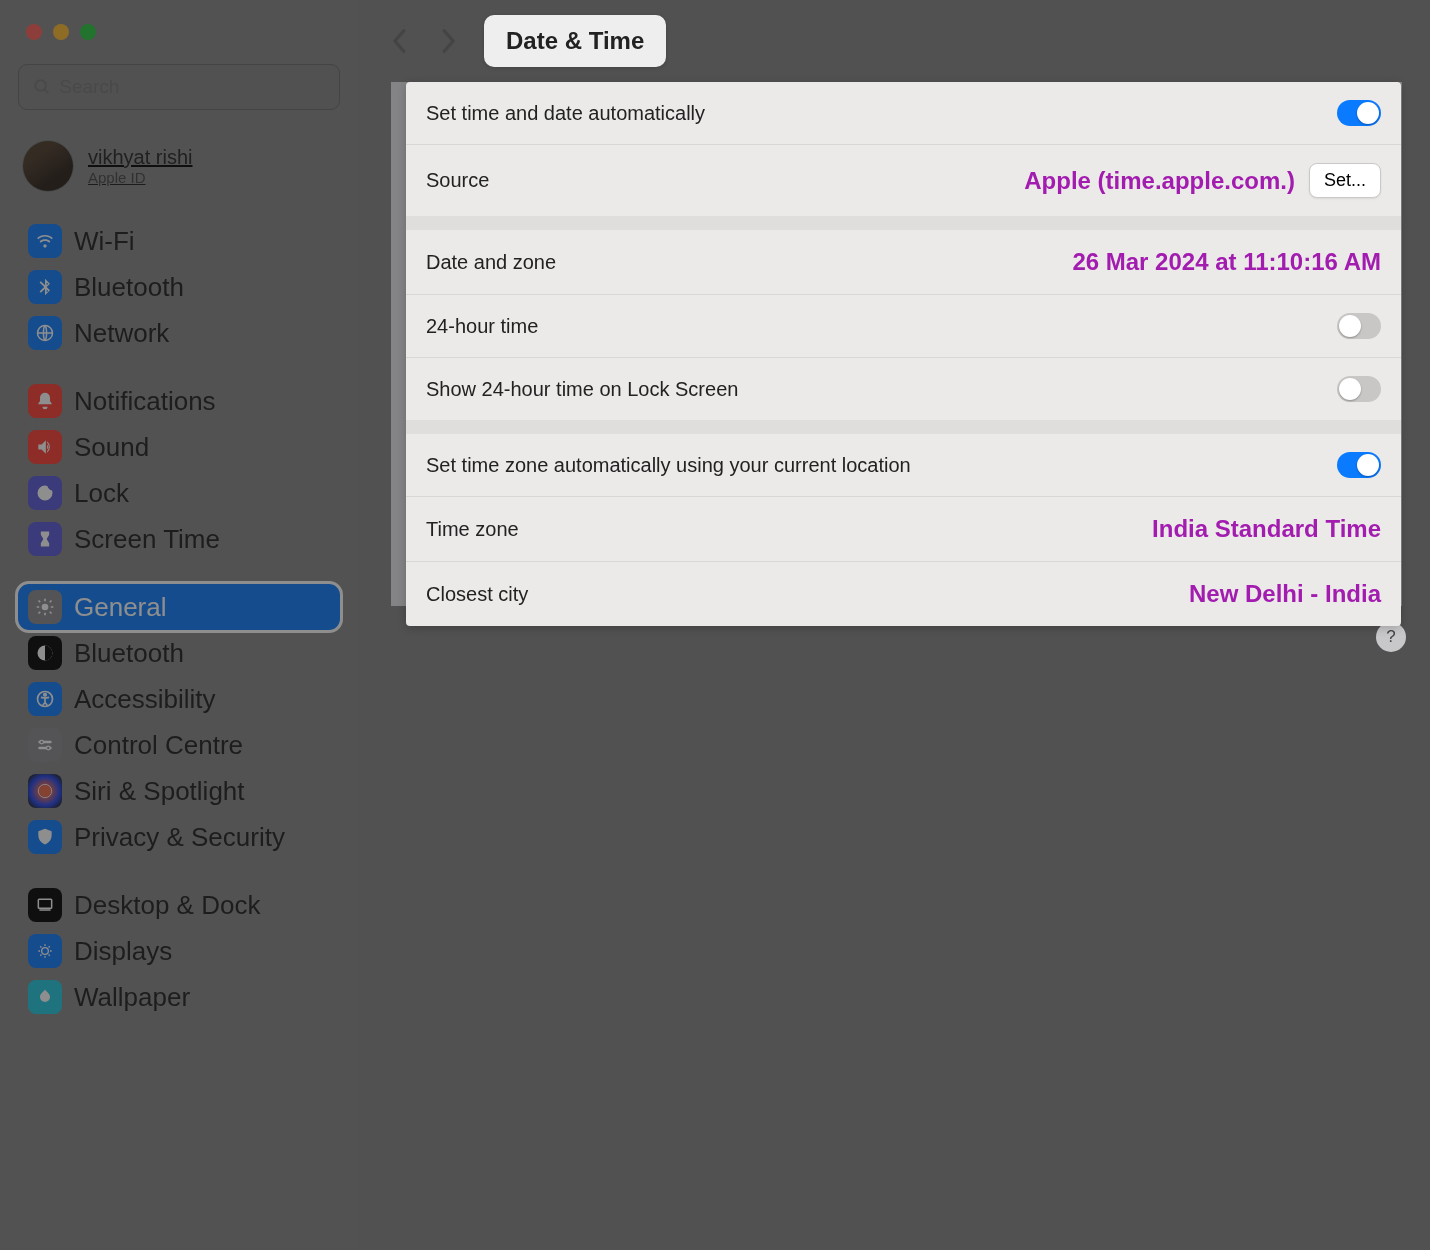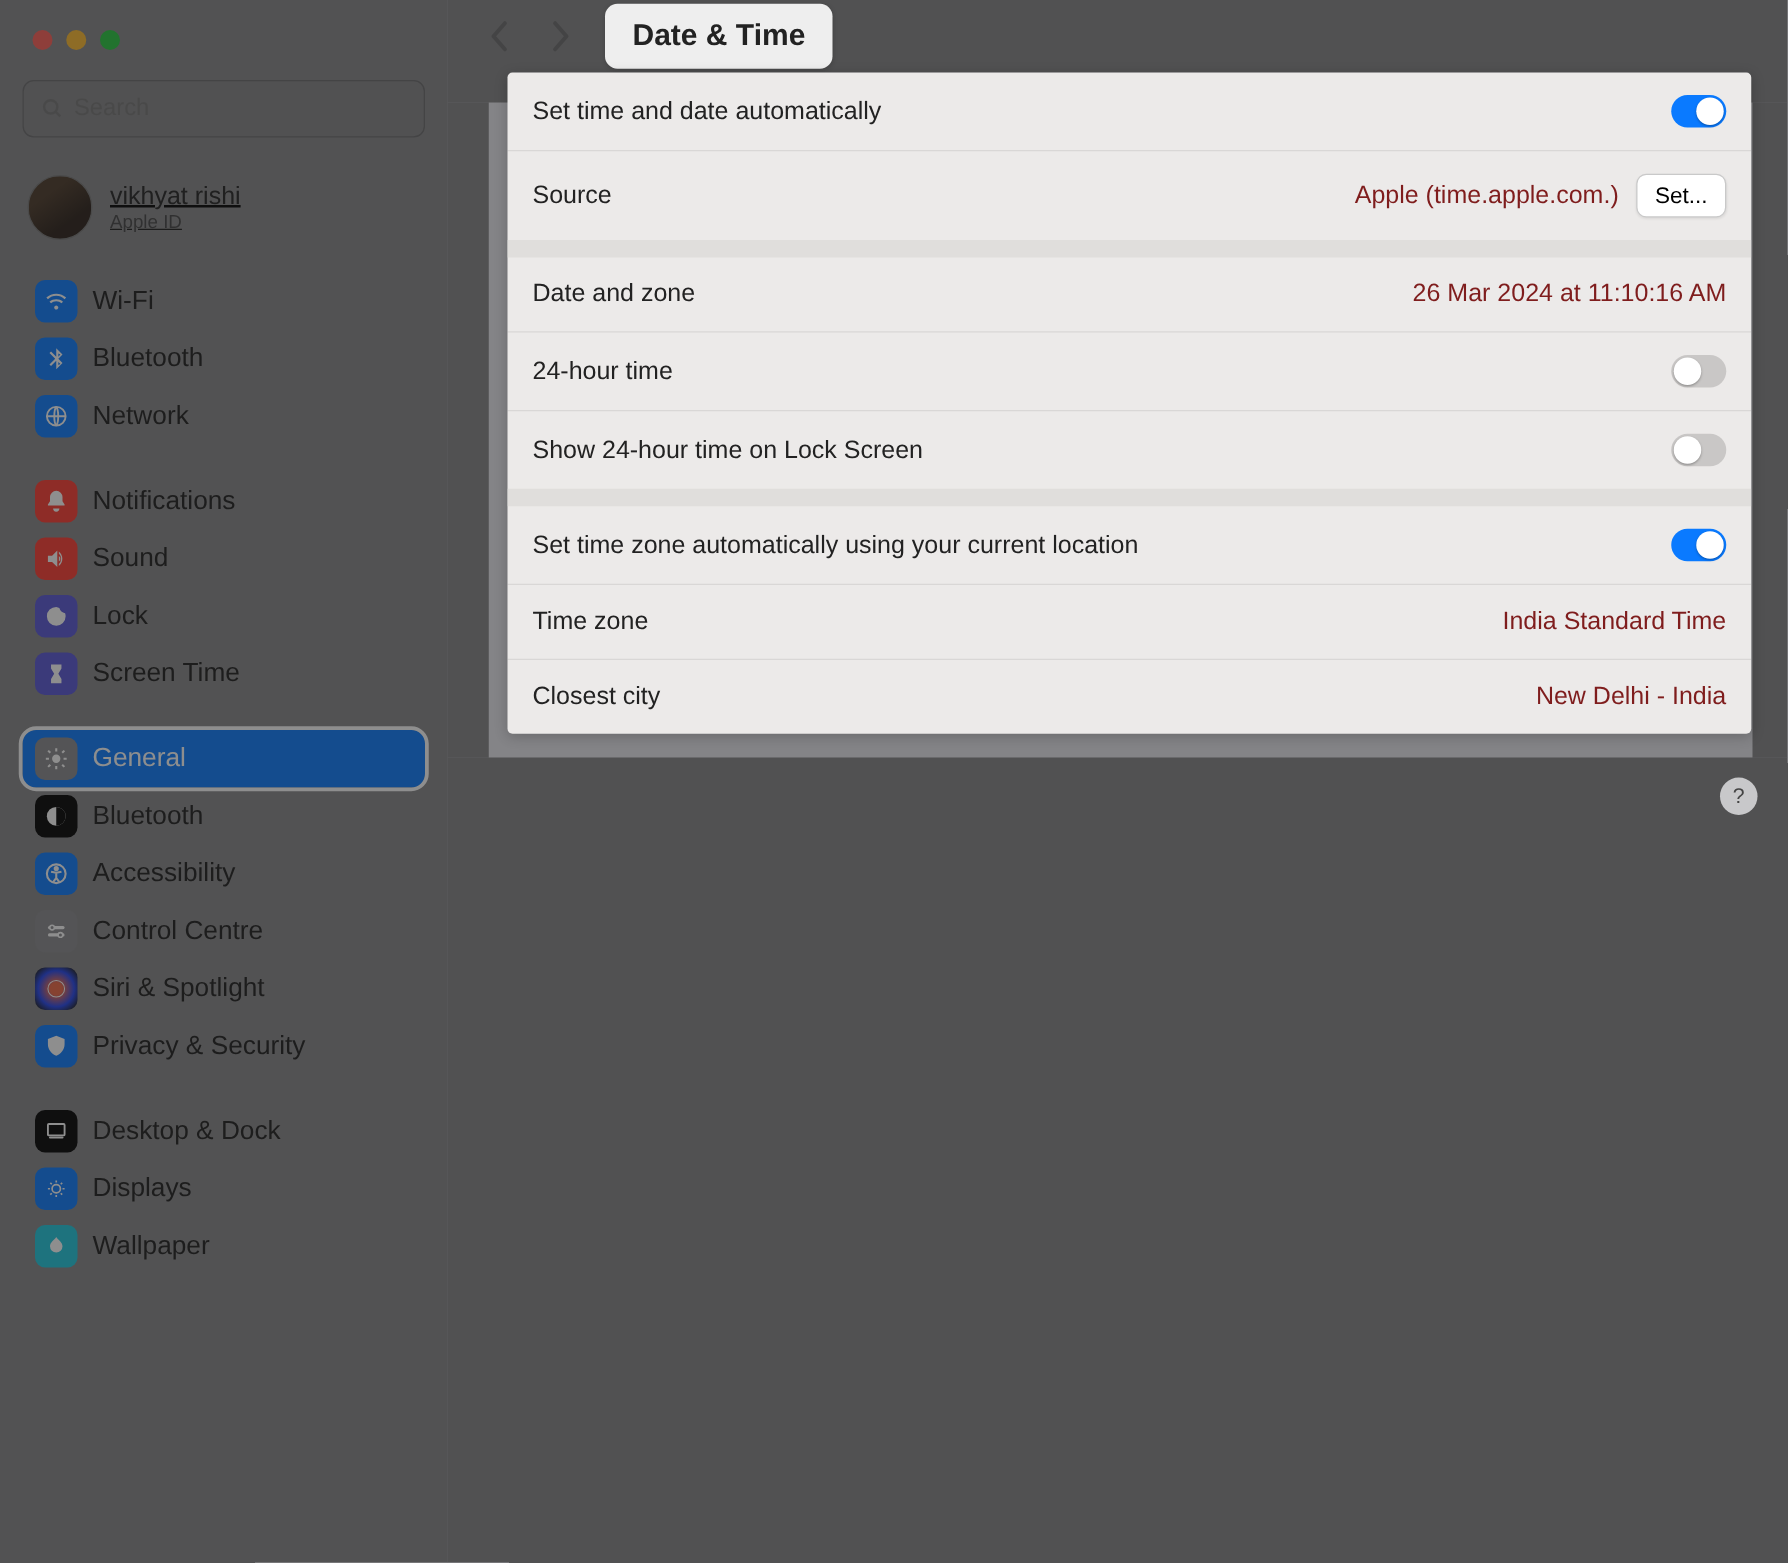--- a/index.html
+++ b/index.html
@@ -20,21 +20,21 @@
     .search-input { background: transparent; border: none; outline: none; font-size: 19px; color: #aaa; width: 100%; }
     
     .user-row { display: flex; align-items: center; gap: 14px; padding: 8px 22px 26px 22px; text-decoration: underline; }
     .avatar { width: 52px; height: 52px; border-radius: 50%; background: linear-gradient(145deg, #4a3828 30%, #2a1f18 70%); border: 1px solid #777; }
     .user-text { display: flex; flex-direction: column; }
     .user-name { font-size: 20px; color: #222; font-weight: 400; }
     .user-sub { font-size: 15px; color: #333; opacity: 0.8; }
     
     .nav-list { display: flex; flex-direction: column; padding: 0 18px; }
     .nav-group { margin-bottom: 22px; }
-    .nav-item { display: flex; align-items: center; gap: 12px; padding: 6px 10px; border-radius: 10px; font-size: 21px; color: #1c1c1c; cursor: default; min-height: 44px; }
+    .nav-item { display: flex; align-items: center; gap: 12px; padding: 6px 10px; border-radius: 10px; font-size: 26px; color: #1c1c1c; cursor: default; min-height: 44px; }
     
     .nav-icon { width: 34px; height: 34px; border-radius: 8px; display: flex; align-items: center; justify-content: center; flex-shrink: 0; }
     .nav-icon svg { width: 20px; height: 20px; }
     
     .ic-wifi { background: #0a7aff; }
     .ic-bt { background: #0a7aff; }
     .ic-net { background: #0a7aff; }
     .ic-notif { background: #ff3b30; }
     .ic-sound { background: #ff3b30; }
     .ic-focus { background: #5856d6; }
@@ -53,32 +53,32 @@
     .selected-highlight { position: absolute; inset: -3px; border: 3px solid #fff; border-radius: 14px; z-index: 10; pointer-events: none; }
     .nav-item.selected { background: #0a7aff; color: #fff; }
     .nav-item.selected .nav-icon svg { fill: #fff; stroke: #fff; }
     
     .main { flex: 1; background: #848487; display: flex; flex-direction: column; position: relative; }
     .main-dim { position: absolute; top: 0; left: 0; right: 0; height: 82px; background: rgba(30,30,30,0.5); z-index: 0; }
     .main-dim-bottom { position: absolute; top: 606px; left: 0; right: 0; bottom: 0; background: rgba(30,30,30,0.5); z-index: 0; }
     .main-dim-left { position: absolute; top: 82px; left: 0; width: 33px; bottom: 644px; background: rgba(30,30,30,0.5); z-index: 0; }
     .main-dim-right { position: absolute; top: 82px; right: 0; width: 28px; bottom: 644px; background: rgba(30,30,30,0.5); z-index: 0; }
     
-    .topbar { position: relative; height: 58px; display: flex; align-items: center; padding: 0 22px; gap: 8px; z-index: 3; }
+    .topbar { position: relative; height: 82px; display: flex; align-items: center; padding: 0 22px; gap: 8px; z-index: 3; }
     .nav-arrow { width: 40px; height: 40px; display: flex; align-items: center; justify-content: center; opacity: 0.4; }
     .nav-arrow svg { width: 18px; height: 26px; }
     .title-pill { background: #eee; border-radius: 10px; padding: 12px 22px; margin-left: 8px; box-shadow: 0 1px 4px rgba(0,0,0,0.18); position: relative; z-index: 30; }
     .title-pill span { font-size: 24px; font-weight: 700; color: #222; }
     
     .panel { margin: 0 29px 0 48px; background: #eceae9; border-radius: 4px; box-shadow: 0 2px 10px rgba(0,0,0,0.2); overflow: hidden; position: relative; z-index: 3; }
     .row { display: flex; align-items: center; justify-content: space-between; padding: 18px 20px; font-size: 20px; color: #222; border-top: 1px solid rgba(0,0,0,0.08); min-height: 60px; }
     .row:first-child { border-top: none; }
     .section-gap { border-top: 14px solid #e0dedc; }
     .row-label { flex: 1; }
-    .row-value { font-size: 20px; color: #7f1d1d; text-align: right; }
+    .row-value { font-size: 24px; color: #a21caf; text-align: right; font-weight: bold; }
     .row-right { display: flex; align-items: center; gap: 14px; }
     
     .toggle { width: 44px; height: 26px; border-radius: 20px; position: relative; }
     .toggle.on { background: #0a7aff; }
     .toggle.off { background: #c9c7c6; }
     .toggle-knob { width: 22px; height: 22px; border-radius: 50%; background: #fff; position: absolute; top: 2px; box-shadow: 0 1px 2px rgba(0,0,0,0.3); }
     .toggle.on .toggle-knob { right: 2px; }
     .toggle.off .toggle-knob { left: 2px; }
     
     .btn { background: #fff; border: 1px solid #c9c9c9; border-radius: 8px; padding: 6px 14px; font-size: 18px; box-shadow: 0 1px 2px rgba(0,0,0,0.08); }

